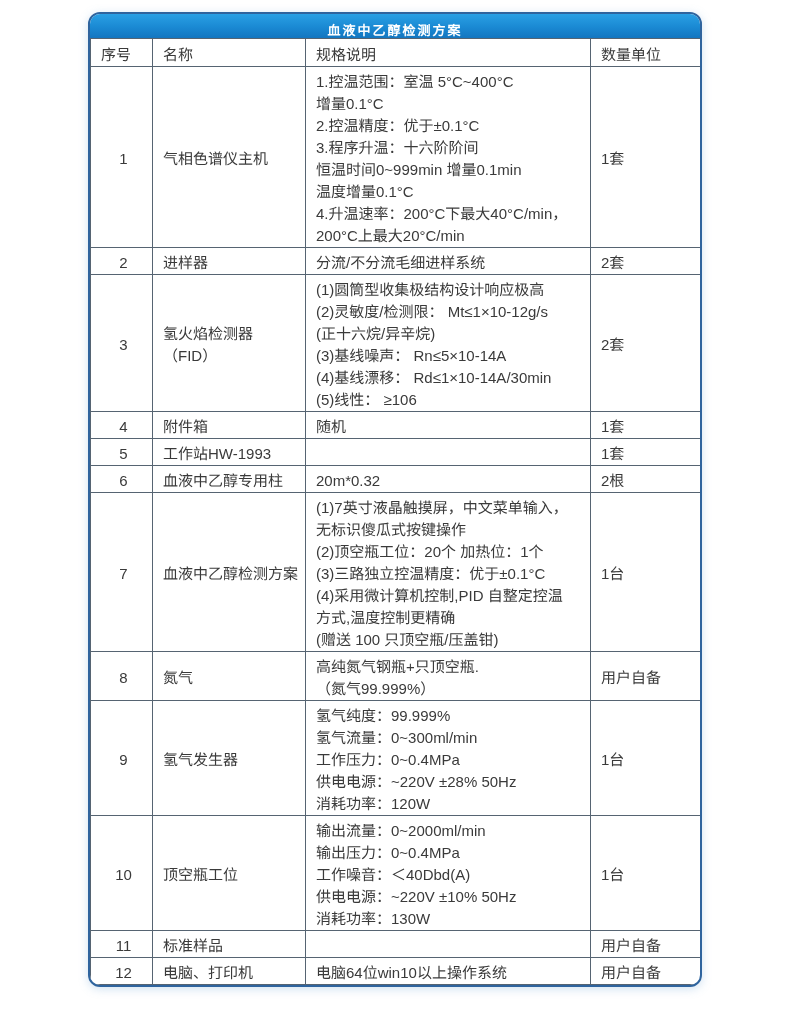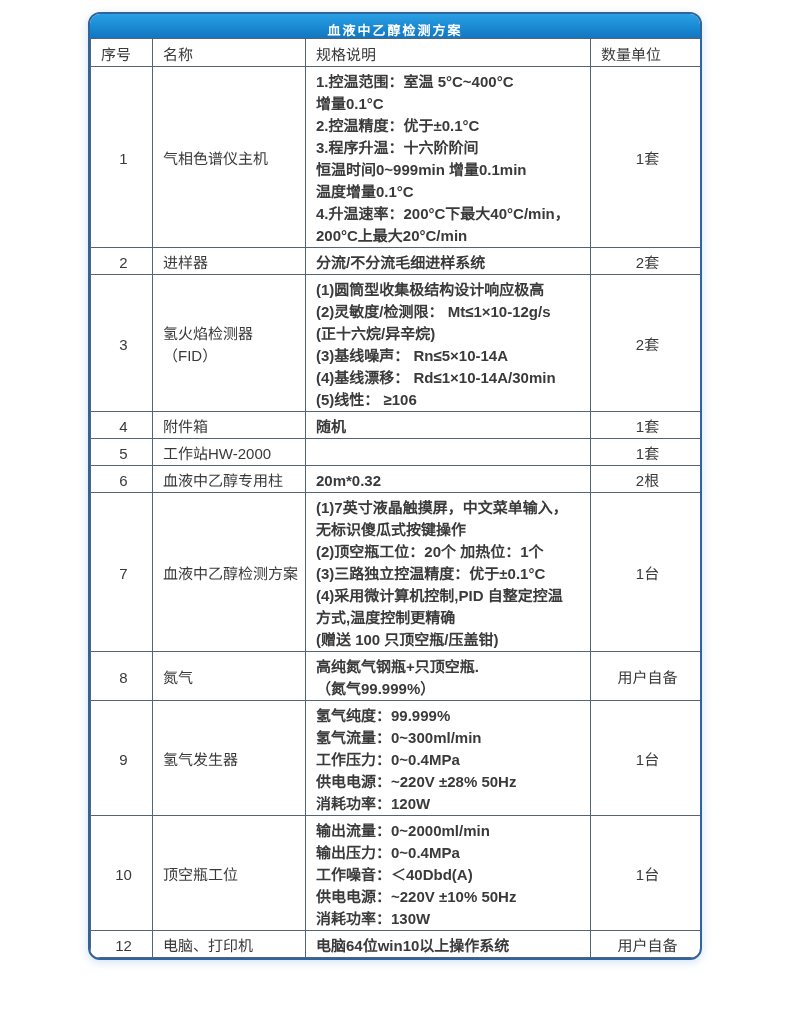--- a/index.html
+++ b/index.html
@@ -52,23 +52,22 @@
     text-align: left;
     height: 23px;
   }
   th.c-no, td.c-no {
     text-align: center;
     padding-left: 2px;
     padding-right: 2px;
   }
   td.c-spec {
     white-space: pre-line;
-    font-weight: bold;
   }
-  td.c-qty { text-align: center; }
+  td.c-qty { text-align: left; }
   col.w-no   { width: 62px;  }
   col.w-name { width: 153px; }
   col.w-spec { width: 285px; }
   col.w-qty  { width: 110px; }
 </style>
 </head>
 <body>
 
 <div class="sheet">
   <div class="title-bar">
@@ -121,21 +120,21 @@
     <td class="c-qty">2套</td>
   </tr>
         <tr>
     <td class="c-no">4</td>
     <td class="c-name">附件箱</td>
     <td class="c-spec">随机</td>
     <td class="c-qty">1套</td>
   </tr>
         <tr>
     <td class="c-no">5</td>
-    <td class="c-name">工作站HW-2000</td>
+    <td class="c-name">工作站HW-1993</td>
     <td class="c-spec"></td>
     <td class="c-qty">1套</td>
   </tr>
         <tr>
     <td class="c-no">6</td>
     <td class="c-name">血液中乙醇专用柱</td>
     <td class="c-spec">20m*0.32</td>
     <td class="c-qty">2根</td>
   </tr>
         <tr>
@@ -171,20 +170,26 @@
     <td class="c-no">10</td>
     <td class="c-name">顶空瓶工位</td>
     <td class="c-spec">输出流量：0~2000ml/min
 输出压力：0~0.4MPa
 工作噪音：＜40Dbd(A)
 供电电源：~220V ±10% 50Hz
 消耗功率：130W</td>
     <td class="c-qty">1台</td>
   </tr>
         <tr>
+    <td class="c-no">11</td>
+    <td class="c-name">标准样品</td>
+    <td class="c-spec"></td>
+    <td class="c-qty">用户自备</td>
+  </tr>
+        <tr>
     <td class="c-no">12</td>
     <td class="c-name">电脑、打印机</td>
     <td class="c-spec">电脑64位win10以上操作系统</td>
     <td class="c-qty">用户自备</td>
   </tr>
       </tbody>
   </table>
 </div>
 
 </body></html>

